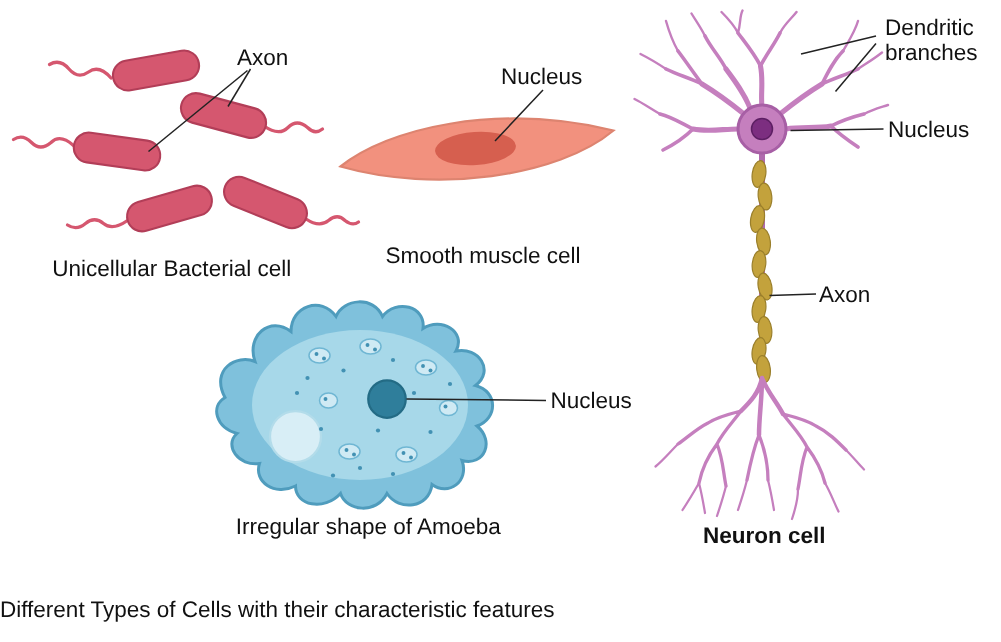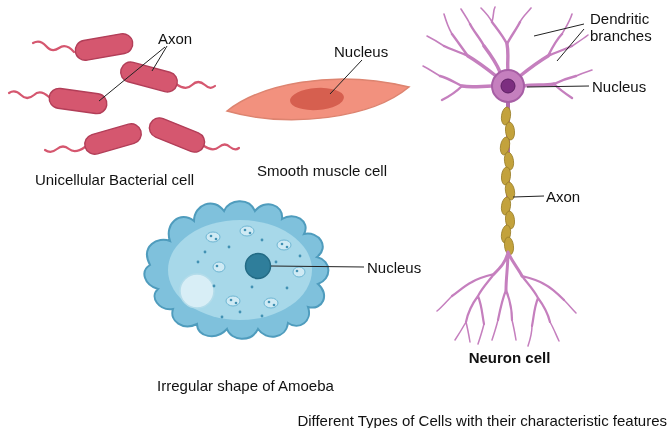--- a/index.html
+++ b/index.html
@@ -3,21 +3,21 @@
 <meta charset="utf-8">
 <style>
   html,body { margin:0; padding:0; background:#ffffff; }
   .canvas {
     position:relative; width:667px; height:428px; background:#ffffff;
     font-family:"Liberation Sans", sans-serif; color:#111; overflow:hidden;
   }
   .art { position:absolute; left:0; top:0; }
   .lbl { position:absolute; font-size:15px; line-height:1.15; white-space:pre-line; }
   .cap { position:absolute; font-size:15px; text-align:center; }
-  .title { position:absolute; left:0; top:412px; width:667px; font-size:15px; text-align:right; }
+  .title { position:absolute; left:0; top:398px; width:667px; font-size:15px; text-align:left; }
 </style>
 </head>
 <body>
 
 <div class="canvas">
 
   <svg class="art" width="667" height="428" viewBox="0 0 667 428">
 
     <g stroke="#b23e58" stroke-width="1.4" fill="#d5576f">
 
@@ -166,20 +166,20 @@
 
   <div class="lbl" style="left:158px; top:30px;">Axon</div>
   <div class="lbl" style="left:334px; top:43px;">Nucleus</div>
   <div class="lbl" style="left:367px; top:259px;">Nucleus</div>
   <div class="lbl" style="left:590px; top:10px; width:72px;">Dendritic branches</div>
   <div class="lbl" style="left:592px; top:78px;">Nucleus</div>
   <div class="lbl" style="left:526px; top:188px;margin-left:20px;">Axon</div>
 
   <div class="cap" style="left:12px; top:171px; width:205px;">Unicellular Bacterial cell</div>
   <div class="cap" style="left:237px; top:138px; width:170px;margin-top:24px;">Smooth muscle cell</div>
-  <div class="cap" style="left:138px; top:343px; width:215px;margin-top:34px;">Irregular shape of Amoeba</div>
+  <div class="cap" style="left:138px; top:343px; width:215px;">Irregular shape of Amoeba</div>
   <div class="cap" style="left:432px; top:349px; width:155px;font-weight:bold;">
     <div>Neuron cell</div>
   </div>
 
   <div class="title">Different Types of Cells with their characteristic features</div>
 
 </div>
 
 </body></html>

